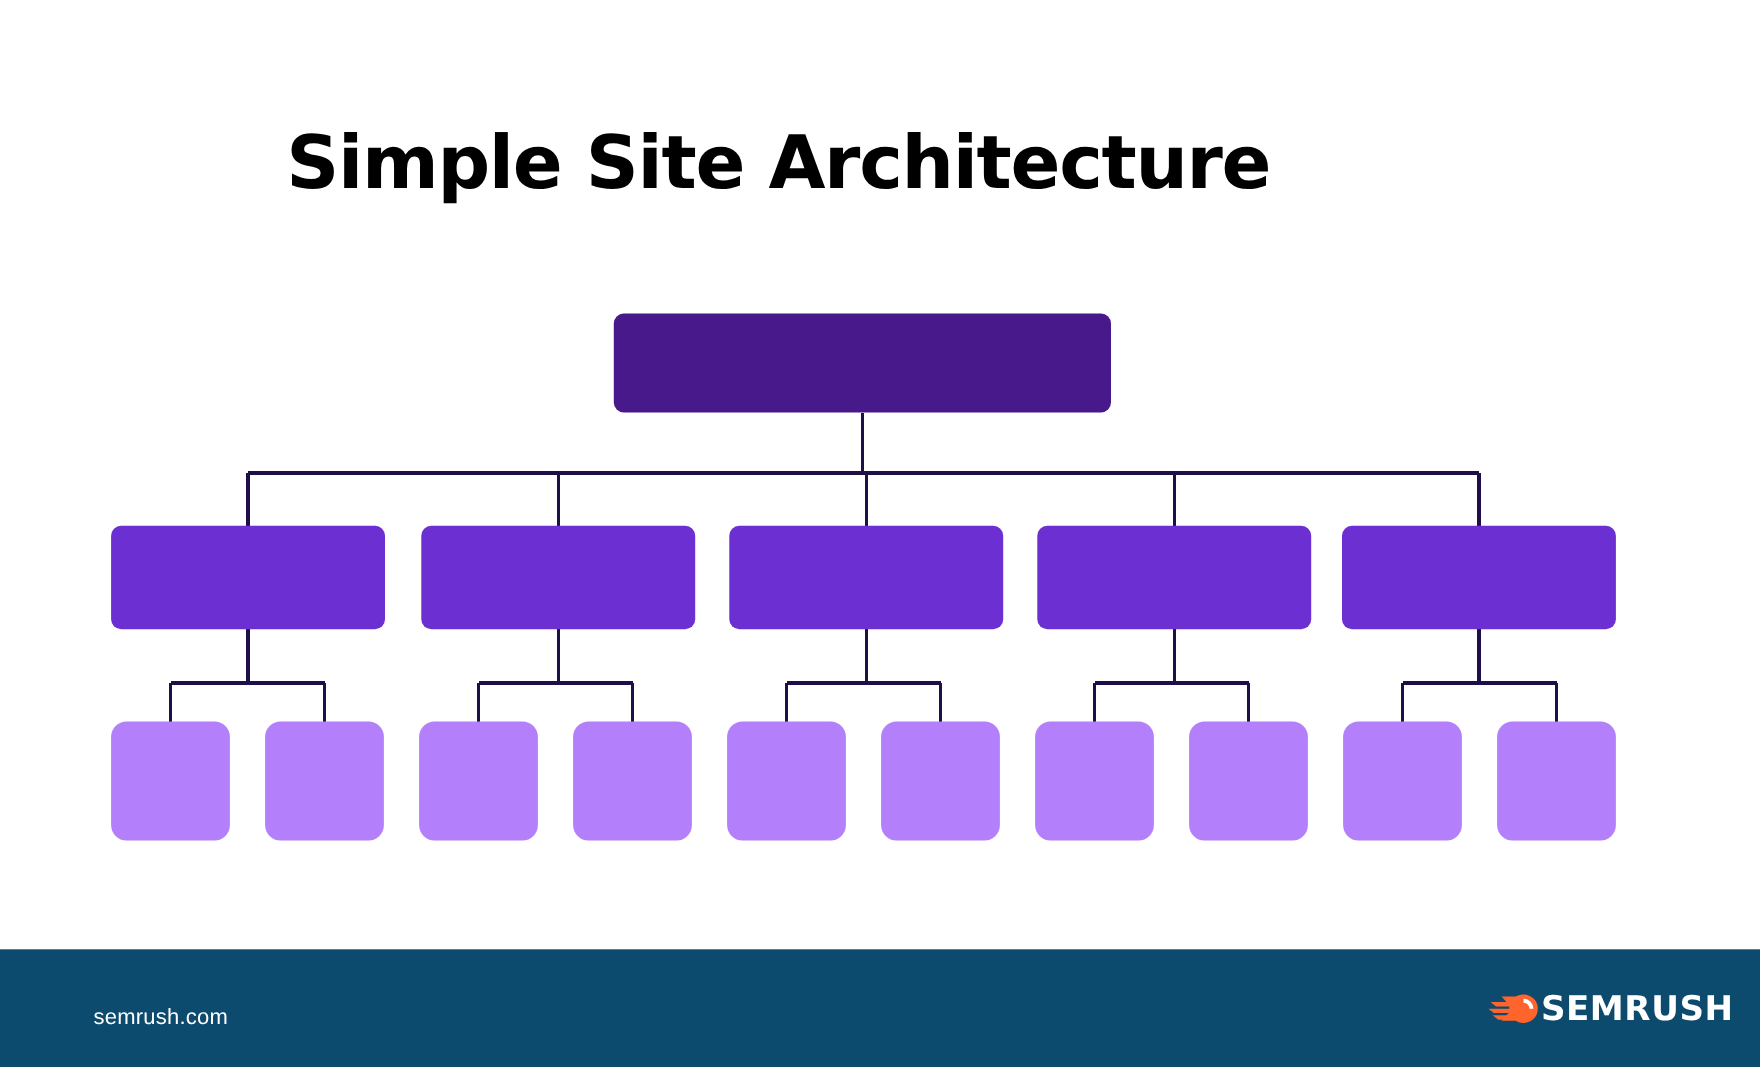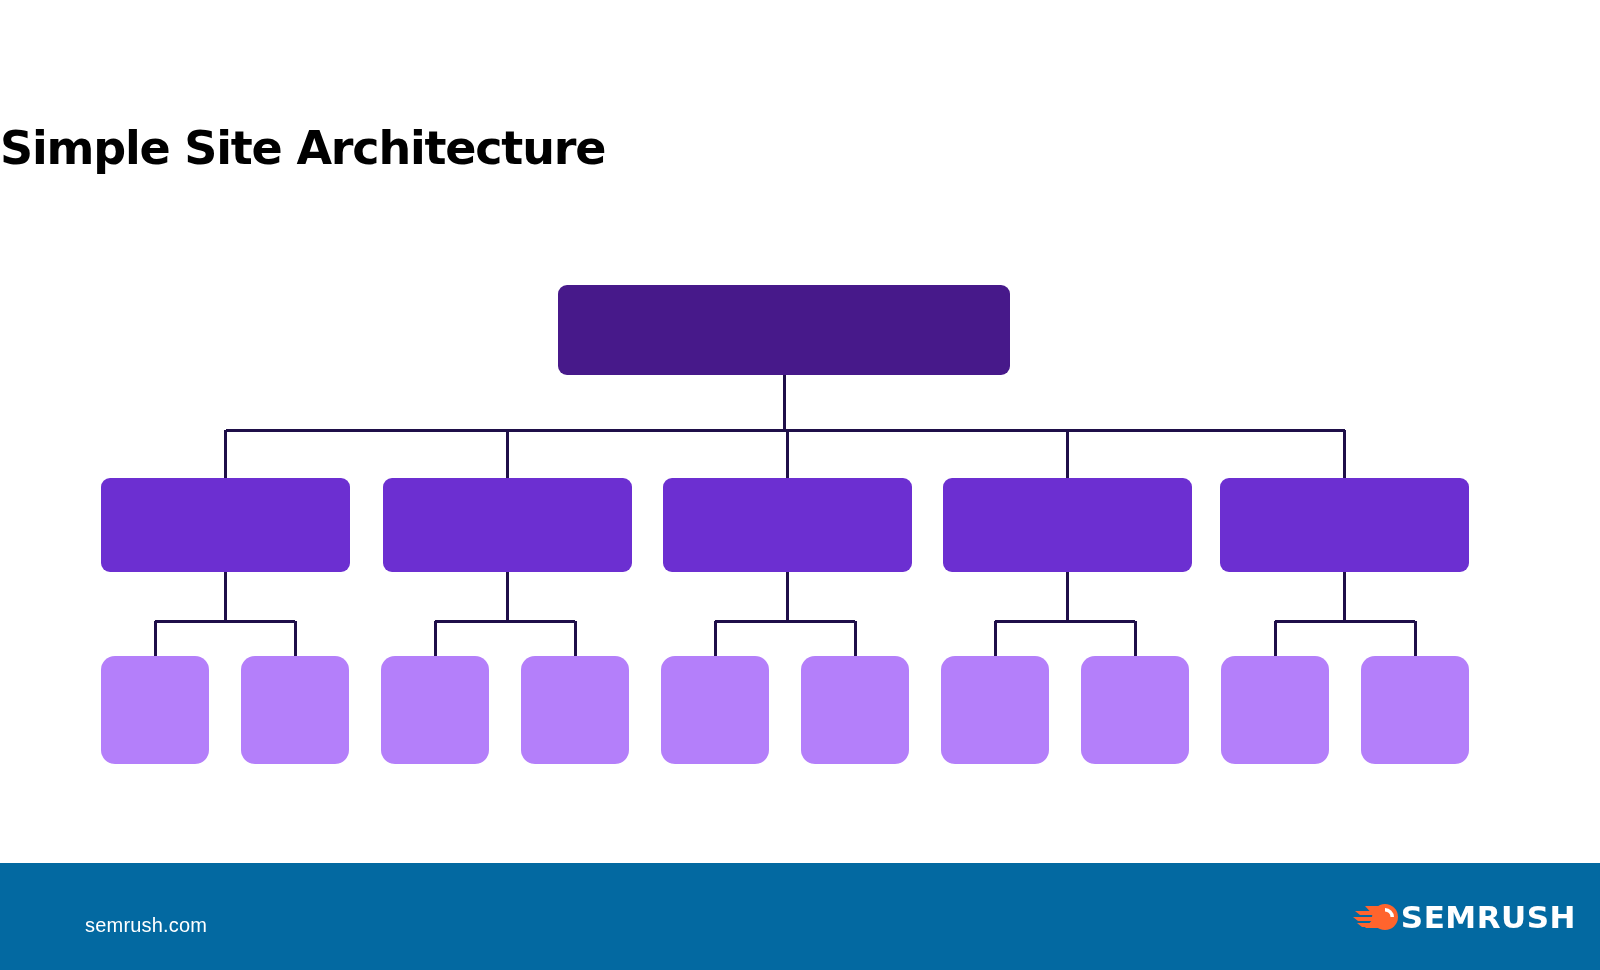--- a/index.html
+++ b/index.html
@@ -19,22 +19,23 @@
     background: #ffffff;
     overflow: hidden;
   }
 
   
   #diagram-title {
     position: absolute;
     left: 0;
     top: 108px;
     width: 1415px;
+    text-align: center;
     font-family: "DejaVu Sans", "Liberation Sans", sans-serif;
-    font-size: 46px;
+    font-size: 67px;
     font-weight: bold;
     letter-spacing: -1.2px;
     color: #000000;
     line-height: 80px;
     white-space: nowrap;
   }
 
   
   #tree {
     position: absolute;
@@ -67,21 +68,21 @@
     border-radius: 14px;
   }
 
   
   #footer {
     position: absolute;
     left: 0;
     top: 863px;
     width: 1600px;
     height: 107px;
-    background: #0369a1;
+    background: #0c4a6e;
   }
   #footer-domain {
     position: absolute;
     left: 85px;
     top: 50px;
     font-size: 20px;
     color: #ffffff;
     letter-spacing: 0.2px;
     line-height: 24px;
   }

